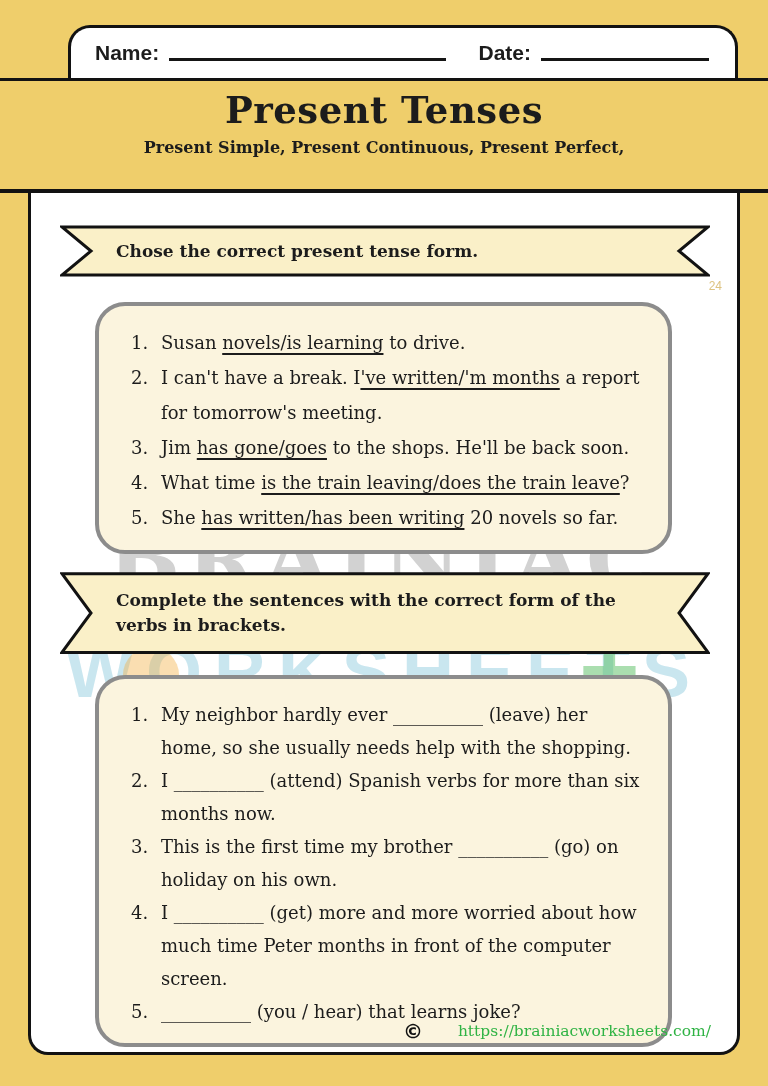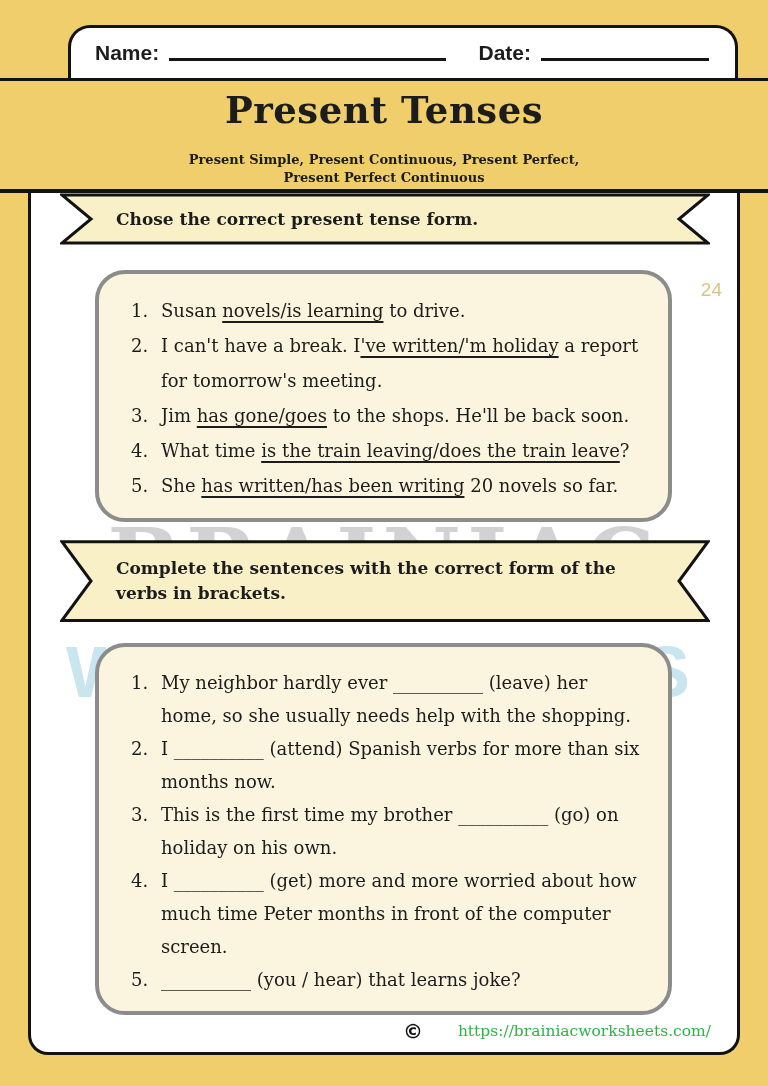--- a/index.html
+++ b/index.html
@@ -35,22 +35,22 @@
 
   
   .titleband {
     border-top:3px solid #121212;
     border-bottom:4px solid #121212;
     background:#EFCE6B;
     text-align:center;
     padding:5px 0 12px;
     height:115px;
   }
-  .titleband h1 { margin:2px 0 19px; font-size:37px; letter-spacing:0.5px; }
-  .subtitle { font-size:13px; font-weight:bold; line-height:1.35; }
+  .titleband h1 { margin:2px 0 5px; font-size:37px; letter-spacing:0.5px; }
+  .subtitle { font-size:16px; font-weight:bold; line-height:1.35; }
 
   
   .panel {
     position:relative;
     margin:0 28px;
     width:712px; height:862px;
     background:#ffffff;
     border:3px solid #121212; border-top:none;
     border-radius:0 0 20px 20px;
     overflow:hidden;
@@ -71,27 +71,27 @@
     border-radius:50%; background:rgba(243,176,69,0.42); z-index:0; pointer-events:none;
   }
   .wm-plus {
     position:absolute; top:418px; left:548px; font-size:104px; font-weight:bold;
     color:rgba(86,190,96,0.50); font-family:"Liberation Sans", sans-serif;
     z-index:0; pointer-events:none;
   }
   .bulb { position:absolute; top:182px; left:272px; z-index:0; pointer-events:none; }
   .page-marker {
     position:absolute; top:86px; right:15px; z-index:1;
-    font-family:"Liberation Sans", sans-serif; font-size:19px;
+    font-family:"Liberation Sans", sans-serif; font-size:12px;
     color:rgba(219,192,122,0.95);
   }
 
   
   .ribbon { position:relative; margin-left:29px; width:650px; z-index:2; }
-  .r1 { height:52px; }
+  .r1 { margin-top:32px; height:52px; }
   .r2 { margin-top:17px; height:84px; }
   .ribbon svg { position:absolute; left:0; top:0; width:100%; height:100%; }
   .ribbon-text {
     position:relative; height:100%; padding:0 62px 0 56px;
     display:flex; flex-direction:column; justify-content:center;
     font-weight:bold; font-size:17px; line-height:1.45;
   }
 
   
   .exbox {
@@ -127,21 +127,20 @@
 <div class="namebar">
   <span>Name:</span>
   <span class="fill-line nline"></span>
   <span class="dlabel">Date:</span>
   <span class="fill-line dline"></span>
 </div>
 
 <div class="titleband">
   <h1>Present Tenses</h1>
   <div class="subtitle">Present Simple, Present Continuous, Present Perfect,</div>
-  <div class="subtitle">Present Perfect Continuous</div>
 </div>
 
 <div class="panel">
 
   <div class="wm wm1">BRAINIAC</div>
   <div class="wm wm2">WORKSHEETS</div>
   <div class="wm-circle"></div>
   <div class="wm-plus">+</div>
   <svg class="bulb" width="150" height="190" viewBox="0 0 150 190">
     <g fill="none" stroke="rgba(205,150,70,0.28)" stroke-width="5">
@@ -165,21 +164,21 @@
     <div class="ribbon-text">Chose the correct present tense form.</div>
   </div>
 
   <div class="exbox" id="box1">
       <div class="item">
         <span class="num">1.</span>
         <div class="itext"><span>Susan </span><span class="u">novels/is learning</span><span> to drive.</span></div>
       </div>
       <div class="item">
         <span class="num">2.</span>
-        <div class="itext"><span> I can't have a break. I</span><span class="u">'ve written/'m holiday</span><span> a report for tomorrow's meeting.</span></div>
+        <div class="itext"><span> I can't have a break. I</span><span class="u">'ve written/'m months</span><span> a report for tomorrow's meeting.</span></div>
       </div>
       <div class="item">
         <span class="num">3.</span>
         <div class="itext"><span>Jim </span><span class="u">has gone/goes</span><span> to the shops. He'll be back soon.</span></div>
       </div>
       <div class="item">
         <span class="num">4.</span>
         <div class="itext"><span>What time </span><span class="u">is the train leaving/does the train leave</span><span>?</span></div>
       </div>
       <div class="item">

